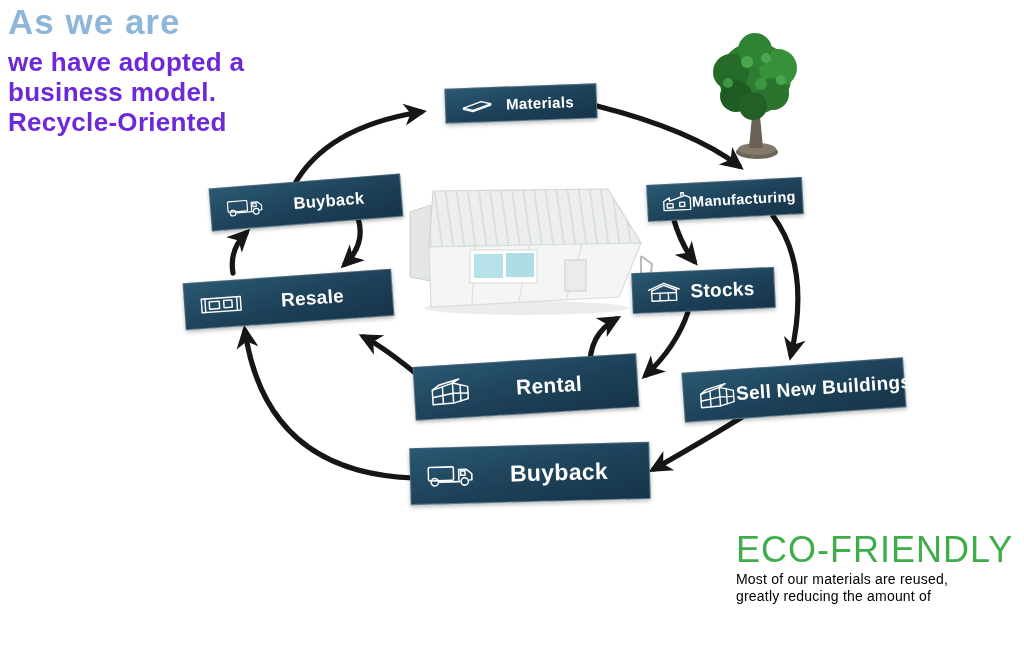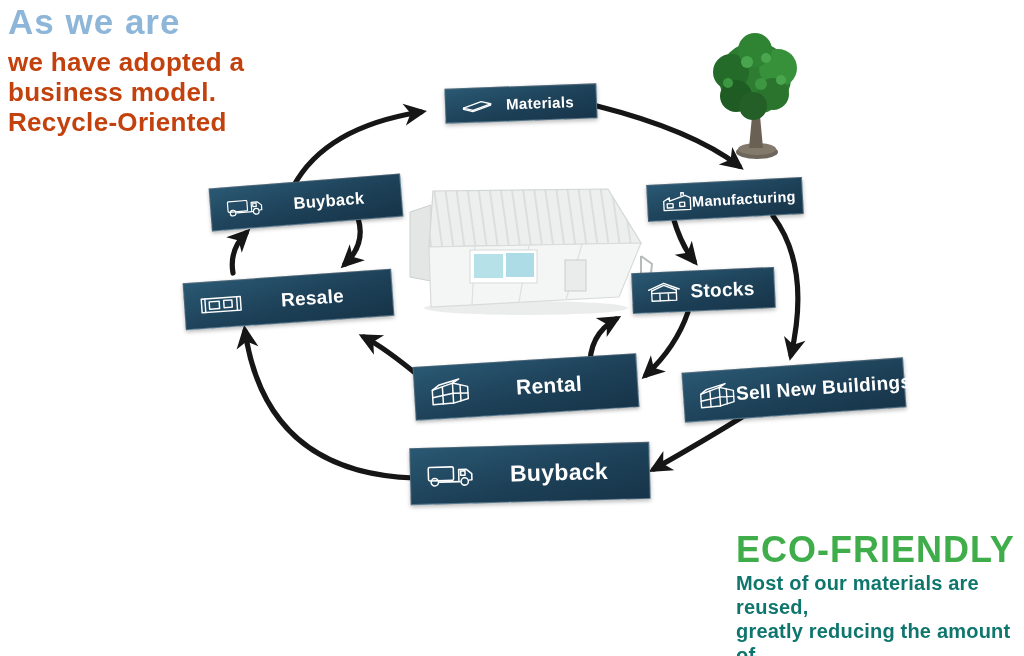--- a/index.html
+++ b/index.html
@@ -1,25 +1,25 @@
 <!DOCTYPE html>
 <html><head>
 <meta charset="utf-8">
 <style>
   html,body{margin:0;padding:0;background:#fff;}
   .canvas{position:relative;width:1024px;height:656px;background:#ffffff;overflow:hidden;
           font-family:"Liberation Sans",sans-serif;}
   
   .intro{position:absolute;left:8px;top:2px;width:330px;line-height:1.15;}
   .intro .hl{font-size:35px;font-weight:bold;color:#8db6d9;letter-spacing:1px;display:block;}
-  .intro .bl{font-size:26px;font-weight:bold;color:#c2410c;display:block;letter-spacing:.3px;}
+  .intro .bl{font-size:26px;font-weight:bold;color:#6d28d9;display:block;letter-spacing:.3px;}
   .intro .gap{height:6px;}
   .eco{position:absolute;left:736px;top:528px;width:288px;line-height:1.2;}
-  .eco .et{font-size:36px;font-weight:bold;color:#3fae4a;letter-spacing:1px;display:block;}
-  .eco .eb{font-size:20px;font-weight:bold;color:#0f766e;display:block;letter-spacing:.2px;}
+  .eco .et{font-size:36px;font-weight:normal;color:#3fae4a;letter-spacing:1px;display:block;}
+  .eco .eb{font-size:14px;font-weight:normal;color:#000000;display:block;letter-spacing:.2px;}
   
   .node{position:absolute;display:flex;align-items:center;color:#fff;font-weight:bold;
         background:linear-gradient(168deg,#2a5873 0%,#1d4158 55%,#173449 100%);
         border:1px solid rgba(255,255,255,.22);box-shadow:0 2px 4px rgba(0,0,0,.28);
         letter-spacing:.3px;}
   .node .nicon{flex:0 0 auto;margin-left:14px;}
   .node .txt{flex:1;text-align:center;padding-right:10px;white-space:nowrap;}
   .ic{stroke:#fff;fill:none;stroke-width:1.6;stroke-linejoin:round;stroke-linecap:round;}
   
   #n-materials {left:445px;top:86px; width:150px;height:33px;transform:rotate(-2deg);  font-size:15px;}

